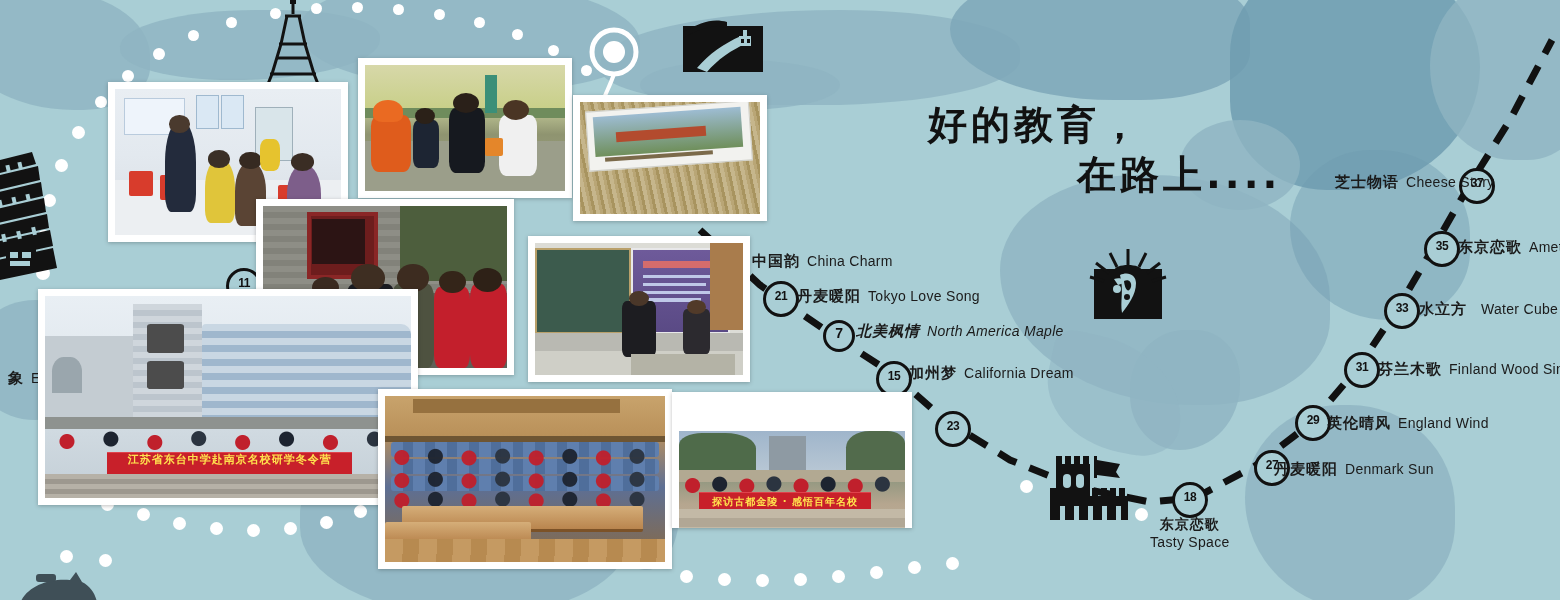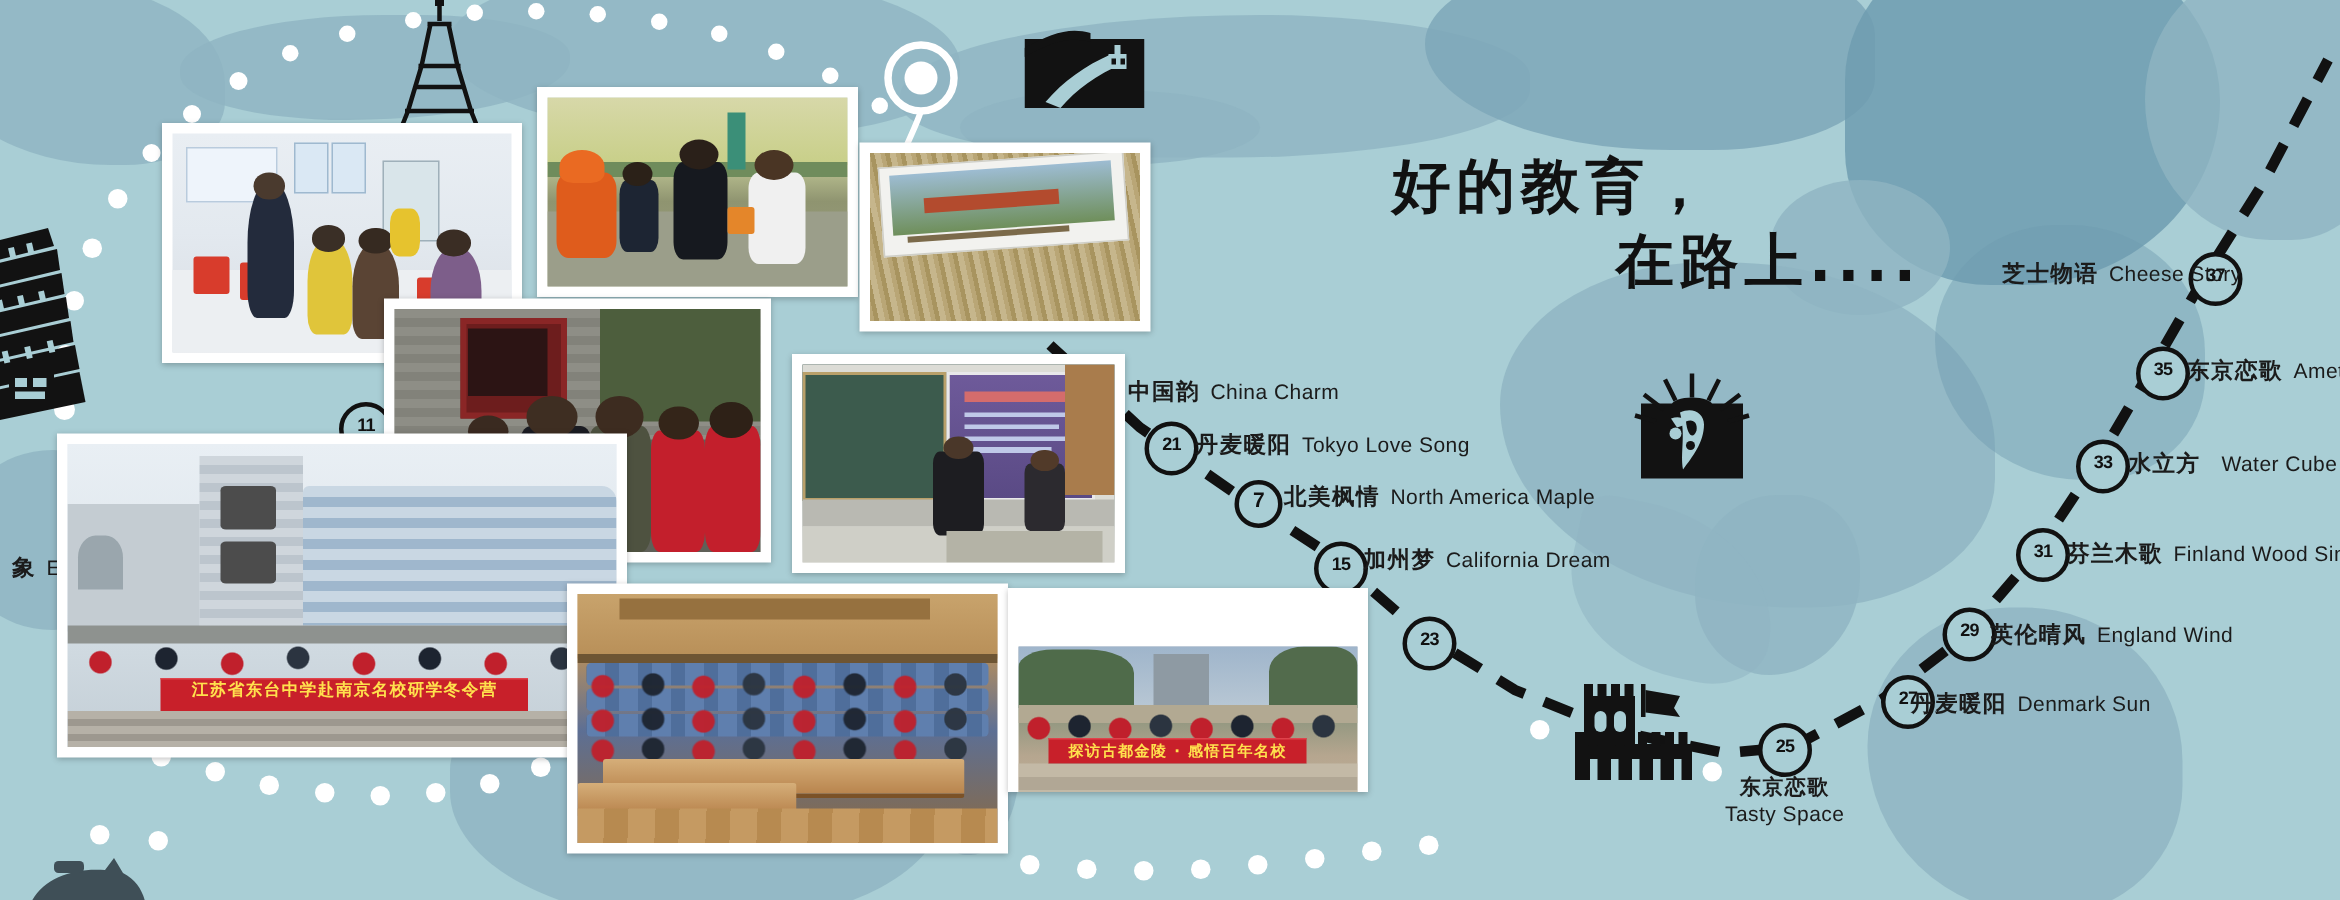--- a/index.html
+++ b/index.html
@@ -172,40 +172,40 @@
     <path d="M700,230 L760,285 L825,330 L890,372 L945,420 L1010,460 L1080,488 L1150,502
              L1195,498 L1255,466 L1310,424 L1358,368 L1398,308 L1432,250 L1470,184 L1510,120 L1552,40" fill="none" stroke="#111111" stroke-width="7" stroke-dasharray="20 14" stroke-linecap="butt"></path>
   </svg>
 
   <div>
     <div class="marker" style="left:226px;top:268px;">11</div>
     <div class="marker" style="left:763px;top:281px;">21</div>
     <div class="marker sm" style="left:823px;top:320px;">7</div>
     <div class="marker" style="left:876px;top:361px;">15</div>
     <div class="marker" style="left:935px;top:411px;">23</div>
-    <div class="marker" style="left:1172px;top:482px;">25</div>
+    <div class="marker" style="left:1172px;top:482px;">18</div>
     <div class="marker" style="left:1210px;top:450px;margin-left:44px;">27</div>
     <div class="marker" style="left:1295px;top:405px;">29</div>
     <div class="marker" style="left:1344px;top:352px;">31</div>
     <div class="marker" style="left:1384px;top:293px;">33</div>
     <div class="marker" style="left:1424px;top:231px;">35</div>
     <div class="marker" style="left:1459px;top:168px;">37</div>
   </div>
 
   <div>
 
     <div class="rlabel" style="left:752px;top:252px;">
       <span class="cn">中国韵</span><span class="en">China Charm</span>
     </div>
 
     <div class="rlabel" style="left:797px;top:287px;">
       <span class="cn">丹麦暖阳</span><span class="en">Tokyo Love Song</span>
     </div>
 
-    <div class="rlabel" style="left:856px;top:322px;">
+    <div class="rlabel" style="left:856px;top:322px;font-style:italic;">
       <span class="cn">北美枫情</span><span class="en">North America Maple</span>
     </div>
 
     <div class="rlabel" style="left:909px;top:364px;">
       <span class="cn">加州梦</span><span class="en">California Dream</span>
     </div>
 
     <div class="rlabel stack" style="left:1150px;top:516px;">
       <span class="cn">东京恋歌</span>
       <span class="en">Tasty Space</span>

